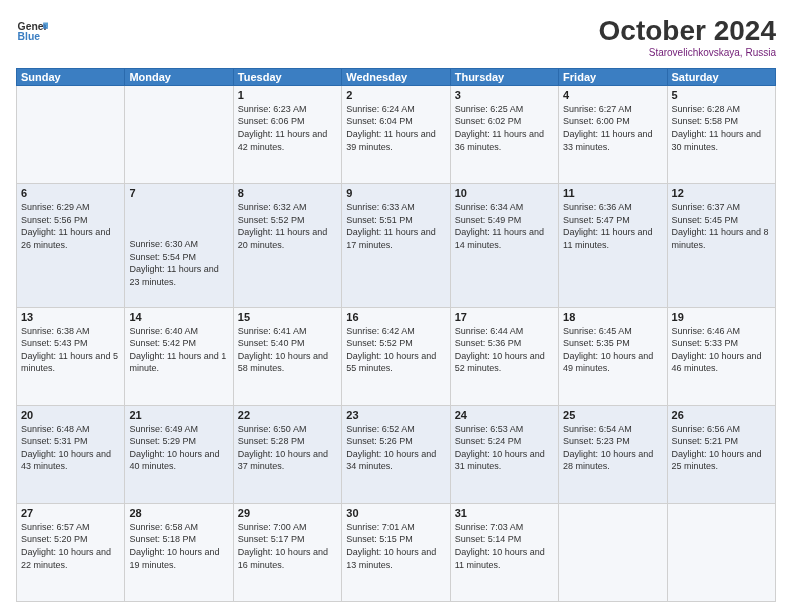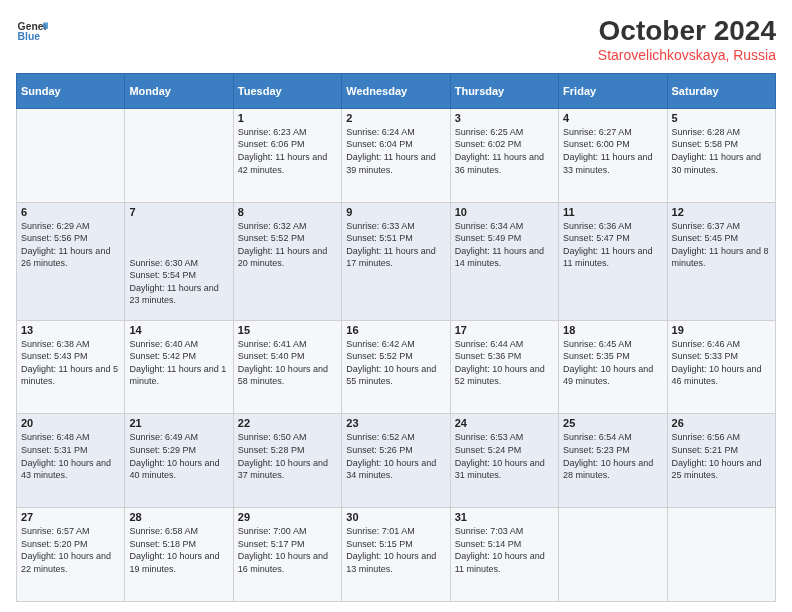--- a/index.html
+++ b/index.html
@@ -35,35 +35,35 @@
     .title-block {
       text-align: right;
     }
     .month-title {
       font-size: 28px;
       font-weight: bold;
       color: #333;
       line-height: 1.1;
     }
     .subtitle {
-      font-size: 14px;
-      color: #ef4444;
+      font-size: 10px;
+      color: #701a75;
     }
     .calendar {
       flex: 1;
       border-collapse: collapse;
       width: 100%;
       table-layout: fixed;
     }
     .calendar thead tr th {
       background-color: #3b7ec2;
       color: #fff;
       font-size: 11px;
       font-weight: bold;
-      padding: 11px 4px;
+      padding: 2px 4px;
       text-align: left;
       border: 1px solid #2a6aad;
       margin-top: 43px;
     }
     .calendar tbody tr td {
       border: 1px solid #d0d0d0;
       vertical-align: top;
       padding: 3px 4px;
       font-size: 9.5px;
       color: #333;

